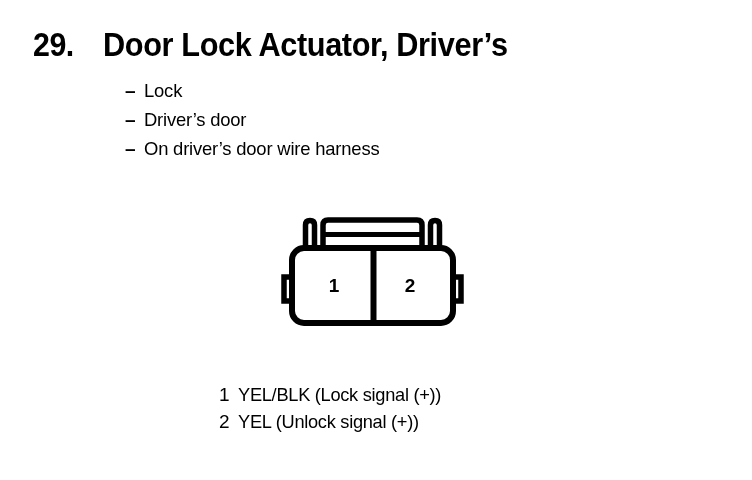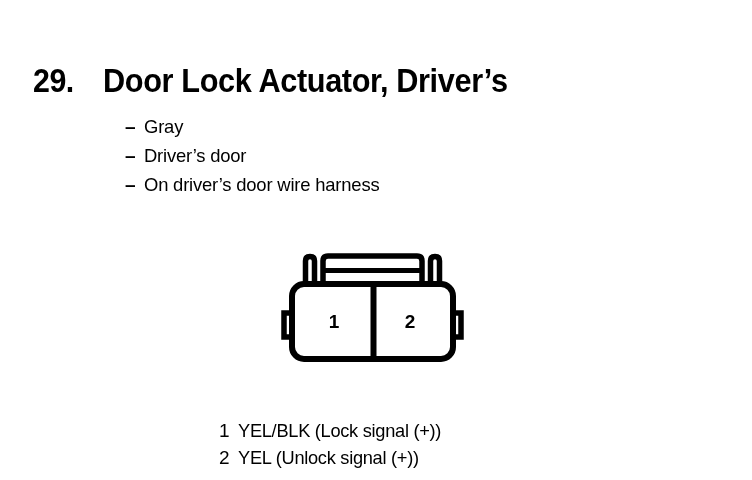--- a/index.html
+++ b/index.html
@@ -18,21 +18,20 @@
     -webkit-font-smoothing: none;
   }
 
   #page {
     position: absolute;
     left: 0;
     top: 0;
     width: 752px;
     height: 412px;
     background: #ffffff;
-    margin-top: 36px;
   }
 
   
   .heading {
     position: absolute;
     left: 33px;
     top: 26px;
     display: flex;
     align-items: baseline;
     white-space: nowrap;
@@ -128,21 +127,21 @@
 
   <div class="heading">
     <span class="heading-number">29.</span>
     <span class="heading-title">Door Lock Actuator, Driver’s</span>
   </div>
 
   <div class="bullets">
 
     <div class="bullet-row">
       <span class="bullet-dash">–</span>
-      <span class="bullet-text">Gray</span>
+      <span class="bullet-text">Lock</span>
     </div>
 
     <div class="bullet-row">
       <span class="bullet-dash">–</span>
       <span class="bullet-text">Driver’s door</span>
     </div>
 
     <div class="bullet-row">
       <span class="bullet-dash">–</span>
       <span class="bullet-text">On driver’s door wire harness</span>

